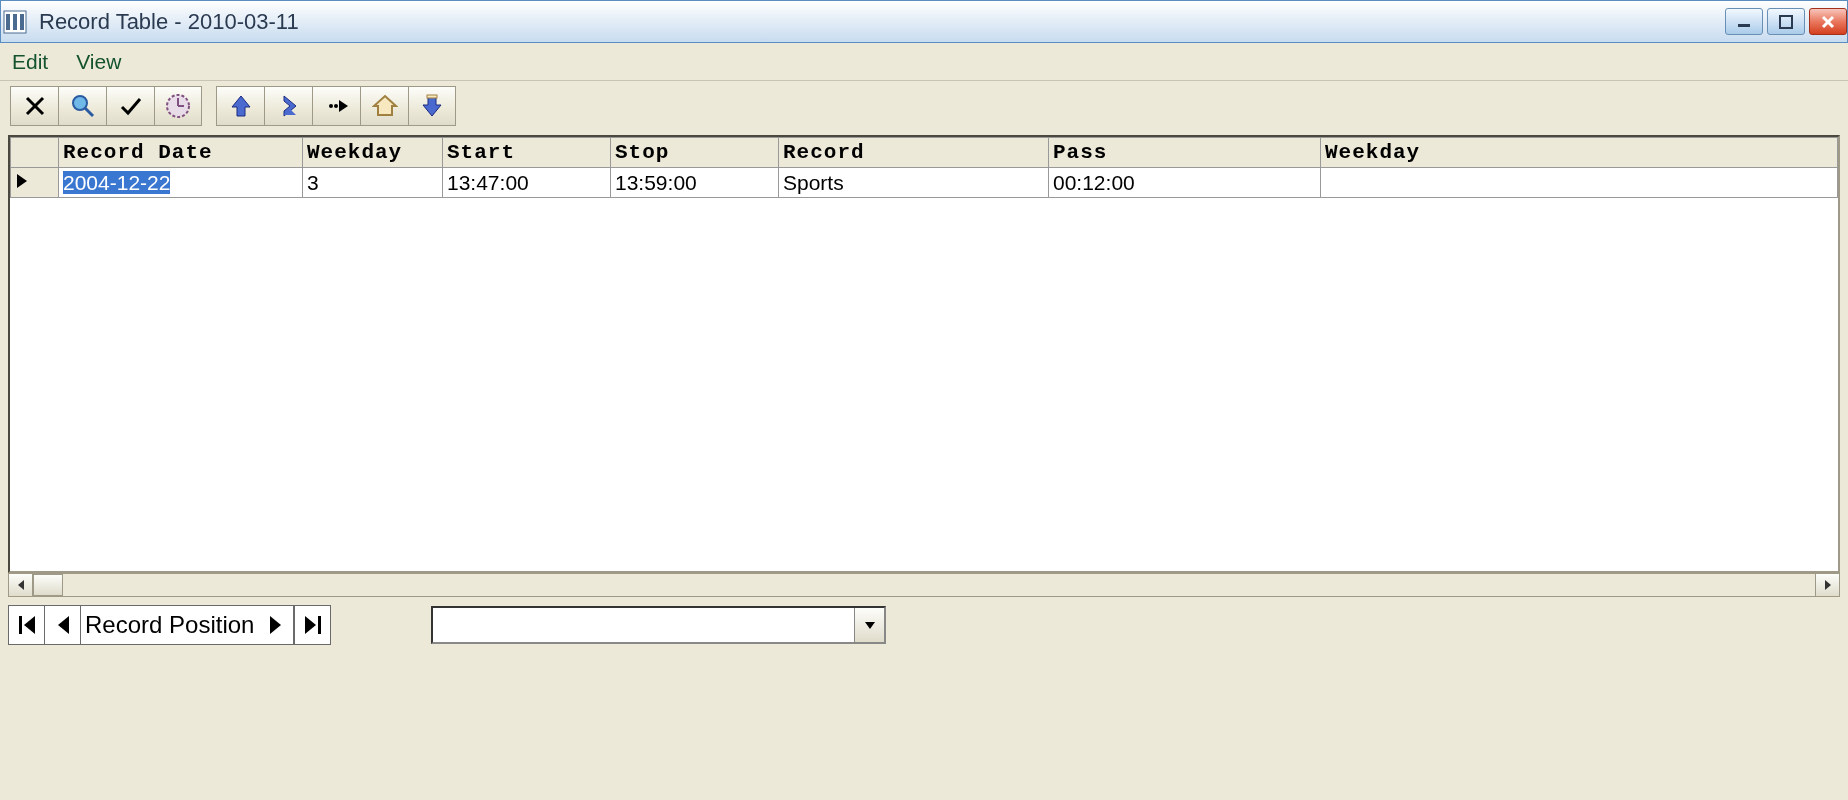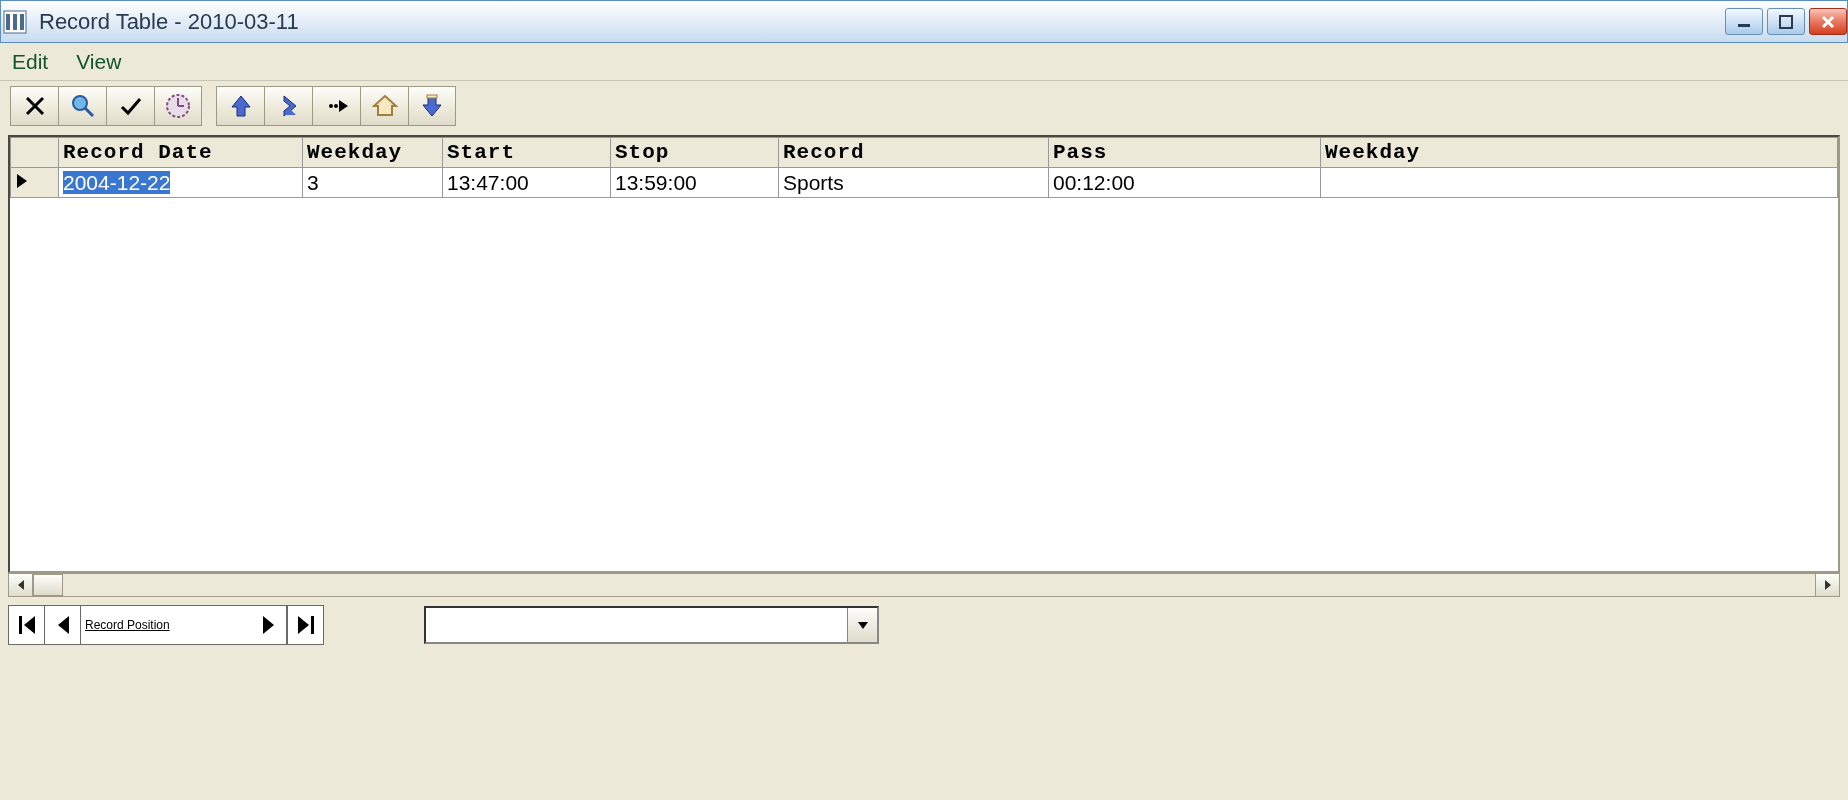--- a/index.html
+++ b/index.html
@@ -166,22 +166,21 @@
 .nav-btn {
   width:36px; height:100%;
   border-right:1px solid #6a6a6a;
   display:flex; align-items:center; justify-content:center;
   cursor:pointer;
 }
 .nav-btn.last{ border-right:none; border-left:1px solid #6a6a6a;}
 .nav-label{
   padding:0 4px;
   min-width:170px;
-  font-size:12px;
-  text-decoration:underline;
+  font-size:24px;
 }
 .combo {
   width:455px; height:38px;
   border:2px inset #888;
   background:#fff;
   display:flex;
 }
 .combo .combo-input{
   flex:1; border:none; outline:none; font-size:20px; padding:0 6px;
 }

